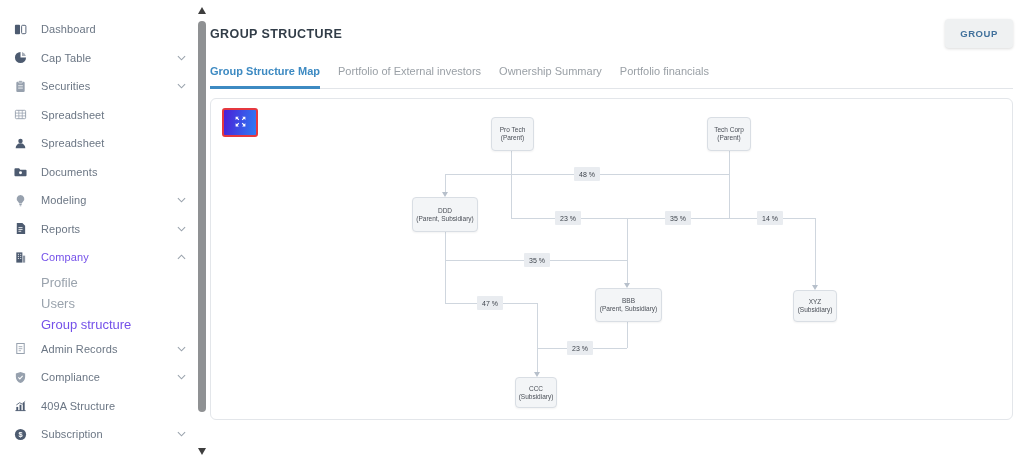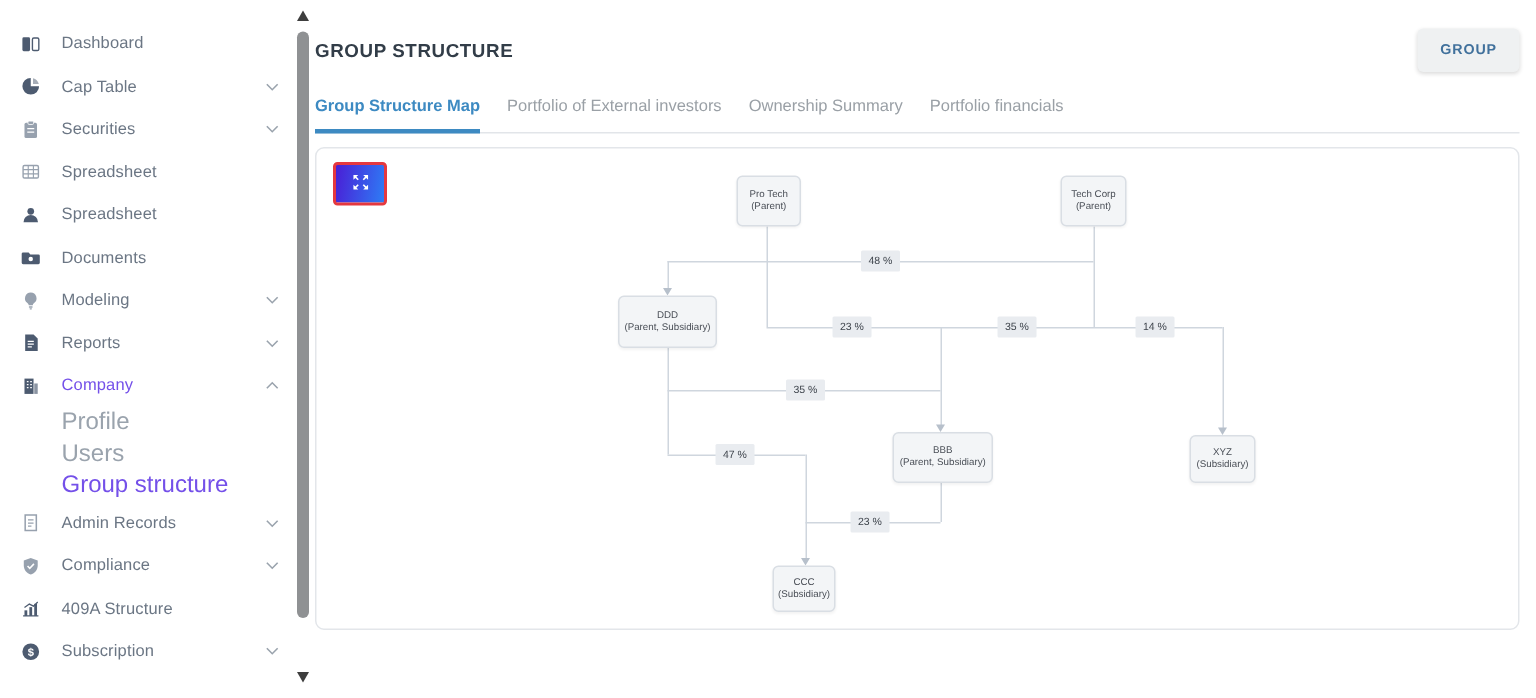--- a/index.html
+++ b/index.html
@@ -11,21 +11,21 @@
   .sidebar { width:196px; padding-top:15px; background:#fff; flex:none; }
   .side-item { display:flex; align-items:center; height:28.5px; padding:0 10px 0 14px; cursor:pointer; }
   .side-item .s-icon { width:14px; height:14px; flex:none; color:#4d5b70; display:flex; align-items:center; }
   .side-item .s-icon.muted { color:#97a1ae; }
   .side-item .s-icon svg { width:13px; height:13px; }
   .side-item .s-label { margin-left:13px; font-size:11px; color:#6b7684; letter-spacing:.1px; }
   .side-item.active .s-label { color:var(--purple); }
   .s-chev { margin-left:auto; width:9px; height:6px; color:#9aa3ad; display:flex; }
   .s-chev svg { width:9px; height:6px; }
   .side-sub { display:flex; align-items:center; height:21px; padding-left:41px; cursor:pointer; }
-  .side-sub .s-label { font-size:16px; color:#9aa3ad; }
+  .side-sub .s-label { font-size:13px; color:#9aa3ad; }
   .side-sub.active .s-label { color:var(--purple); }
 
   
   .scroll-col { width:13px; flex:none; position:relative; }
   .scroll-up, .scroll-down { position:absolute; left:2px; width:0; height:0;
     border-left:4.5px solid transparent; border-right:4.5px solid transparent; }
   .scroll-up   { top:7px;  border-bottom:7px solid #3e3e3e; }
   .scroll-down { top:448px; border-top:7px solid #3e3e3e; }
   .scroll-thumb { position:absolute; left:2px; top:21px; width:8px; height:391px;
     background:#8f9193; border-radius:5px; }

